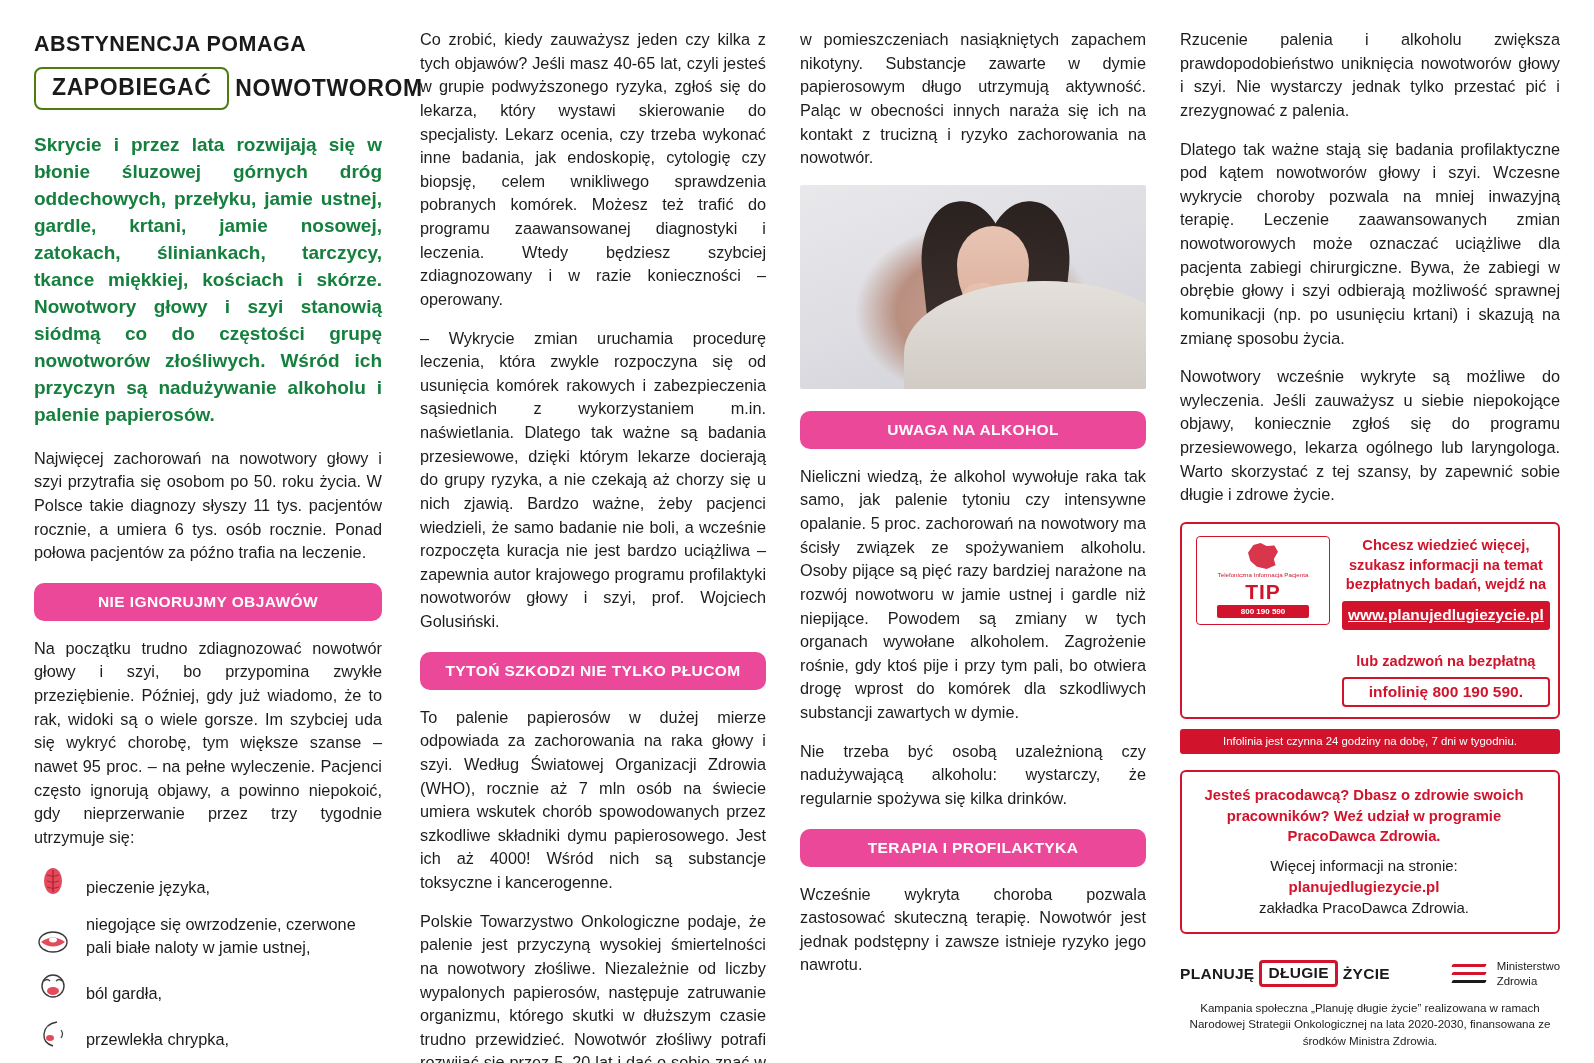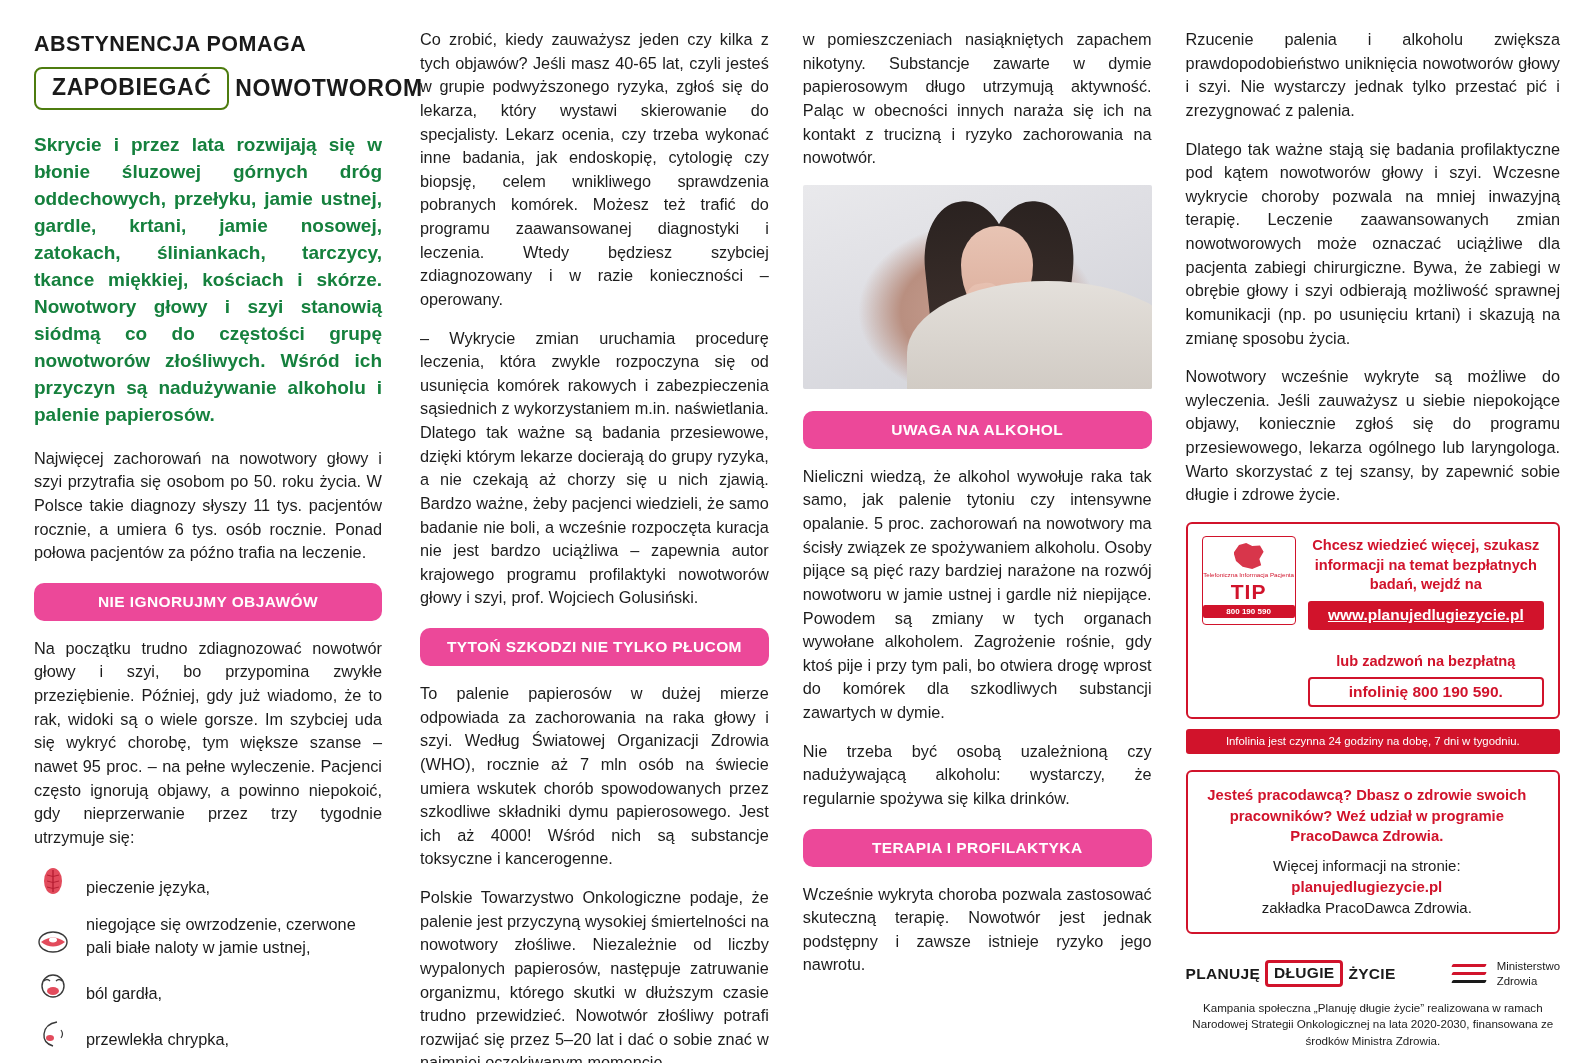--- a/index.html
+++ b/index.html
@@ -179,21 +179,21 @@
     padding: 12px 14px 10px 14px;
     margin-top: 6px;
     display: flex;
     gap: 12px;
     align-items: flex-start;
   }
   .tip-logo {
     flex: 0 0 92px;
     border: 1.5px solid #d1132b;
     border-radius: 4px;
-    padding: 6px 0;
+    padding: 6px 20px;
     text-align: center;
     background: #fff;
   }
   .tip-logo .tip-word {
     font-size: 21px;
     font-weight: bold;
     color: #d1132b;
     letter-spacing: 1px;
     line-height: 1;
   }

